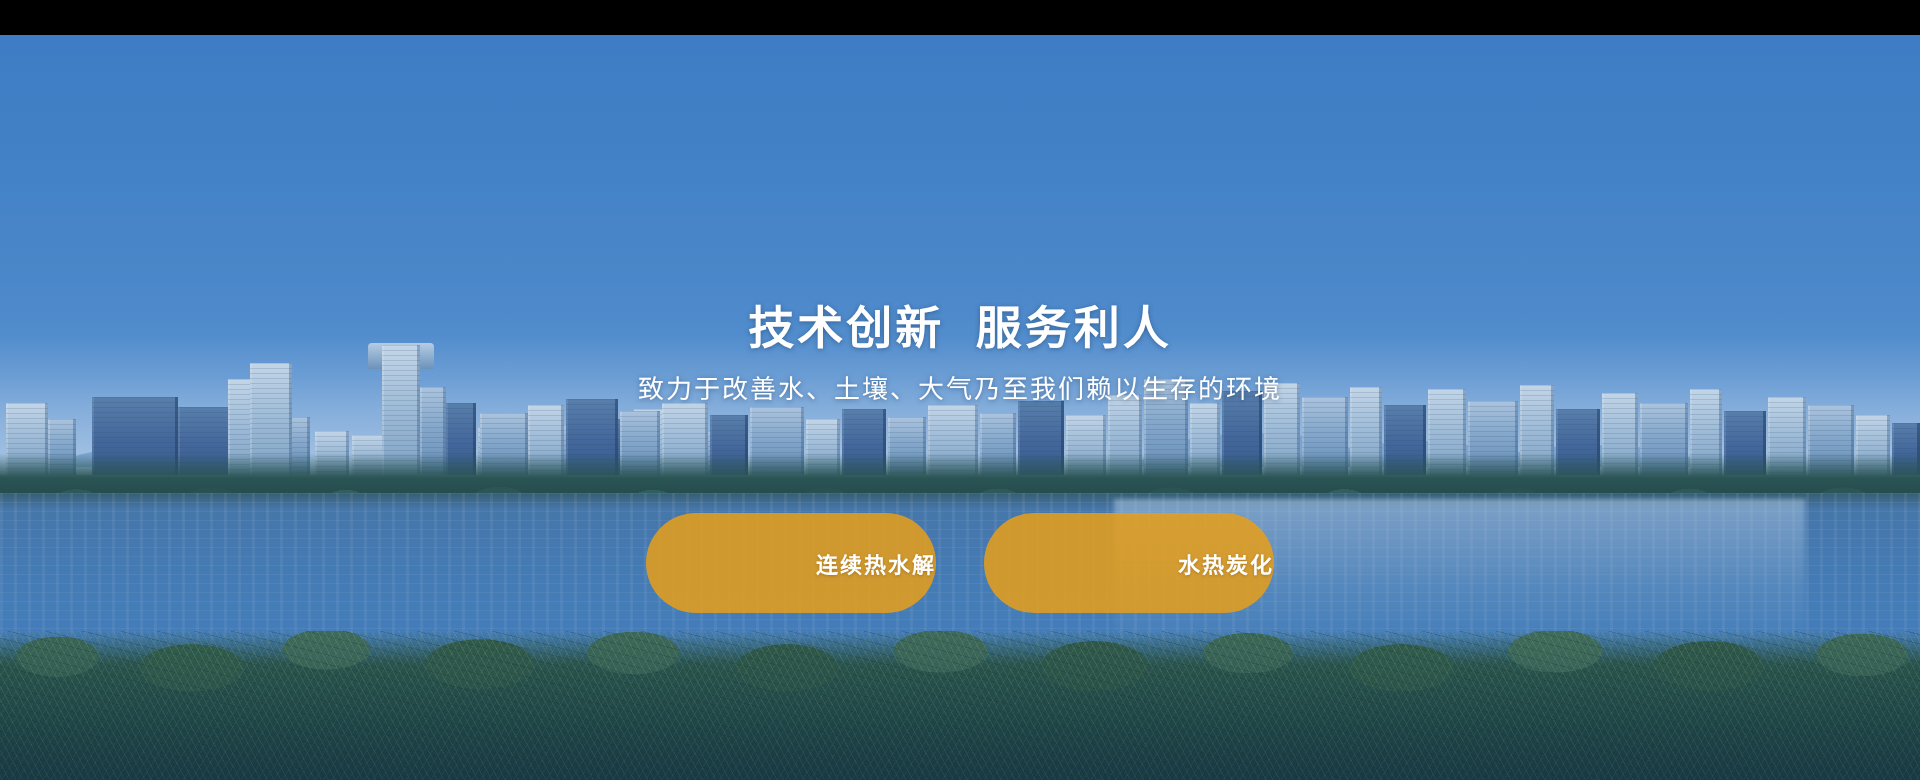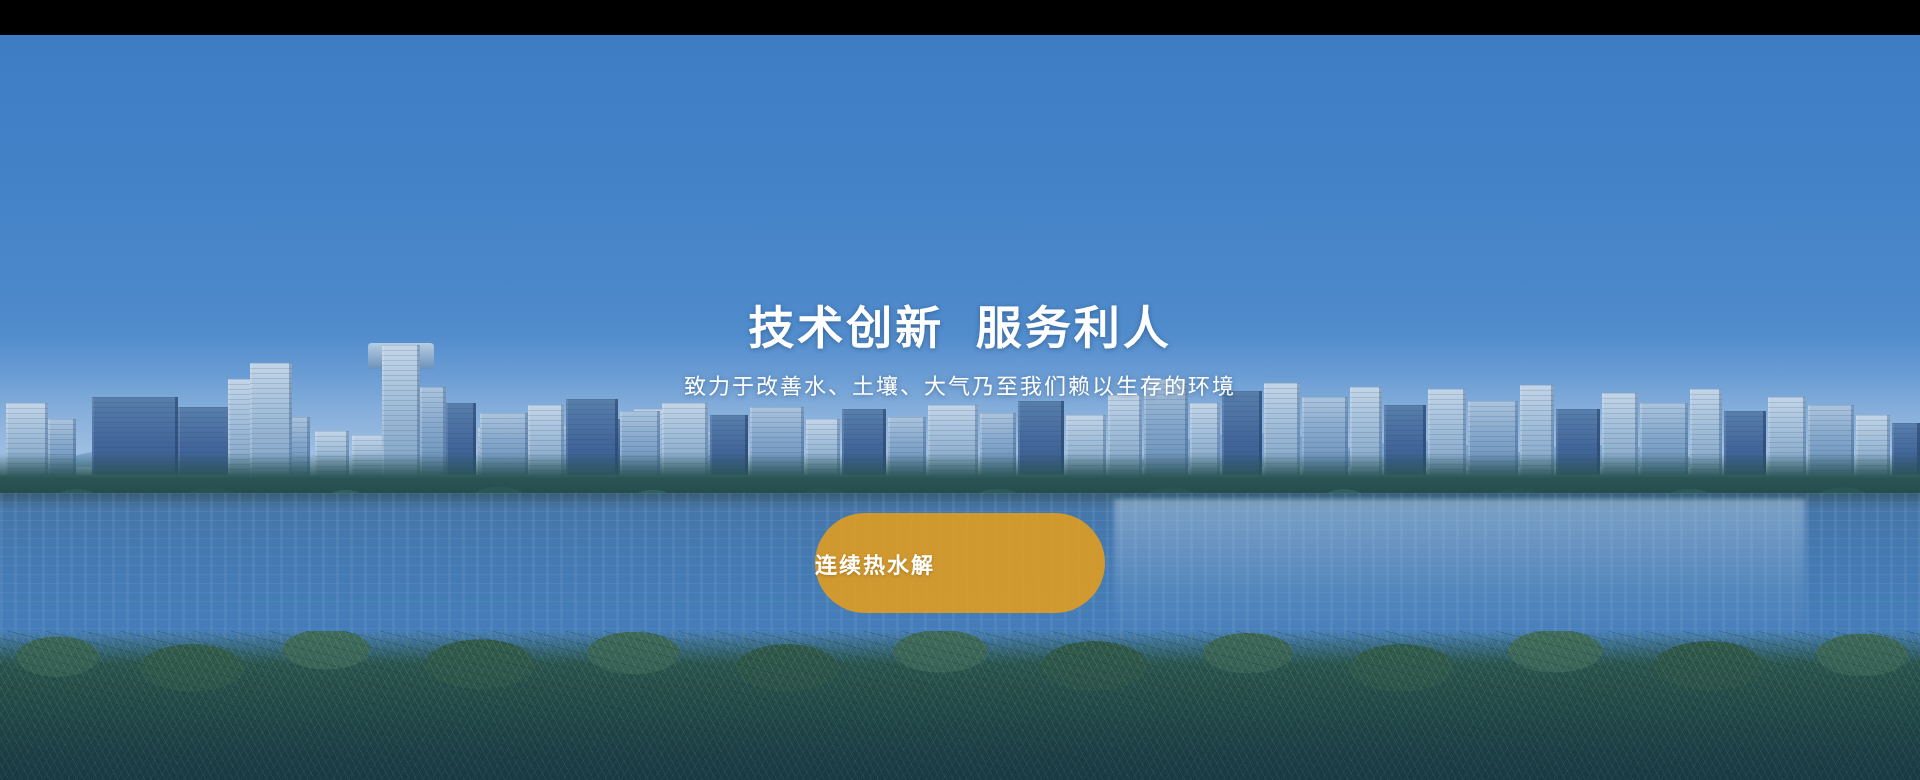--- a/index.html
+++ b/index.html
@@ -170,39 +170,39 @@
     font-size:46px;
     line-height:1.1;
     font-weight:700;
     color:#ffffff;
     letter-spacing:3px;
     text-shadow:0 1px 5px rgba(18,52,92,.45);
     white-space:pre;
   }
   .hero-sub {
     margin-top:20px;
-    font-size:22px;
+    font-size:26px;
     line-height:1.2;
     font-weight:400;
     color:#ffffff;
     letter-spacing:2px;
     text-shadow:0 1px 5px rgba(18,52,92,.5);
   }
 
   
   .pill-row {
     position:absolute; left:0; top:478px; width:1920px;
     display:flex; justify-content:center; gap:48px;
     z-index:6;
   }
   .pill {
     width:290px; height:100px;
     border-radius:50px;
     background:rgba(230,158,26,.86);
-    display:flex; align-items:center; justify-content:flex-start;
+    display:flex; align-items:center; justify-content:flex-end;
     cursor:pointer;
     border:none;
     -webkit-appearance:none;
   }
   .pill-label {
     font-size:22px;
     font-weight:700;
     color:#ffffff;
     letter-spacing:2px;
     text-shadow:0 1px 3px rgba(120,76,10,.45);
@@ -303,15 +303,18 @@
 
   <div class="hero-copy">
     <h1 class="hero-title">技术创新  服务利人</h1>
     <p class="hero-sub">致力于改善水、土壤、大气乃至我们赖以生存的环境</p>
   </div>
 
   <div class="pill-row">
     <button class="pill">
       <span class="pill-label">连续热水解</span>
     </button>
+    <button class="pill">
+      <span class="pill-label">水热炭化</span>
+    </button>
   </div>
 
 </div>
 
 </body></html>

